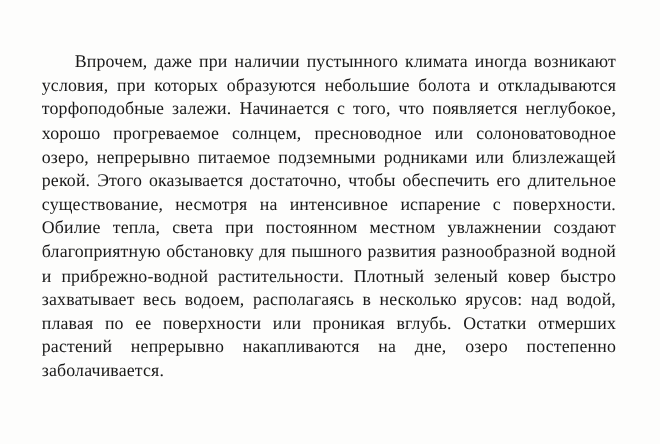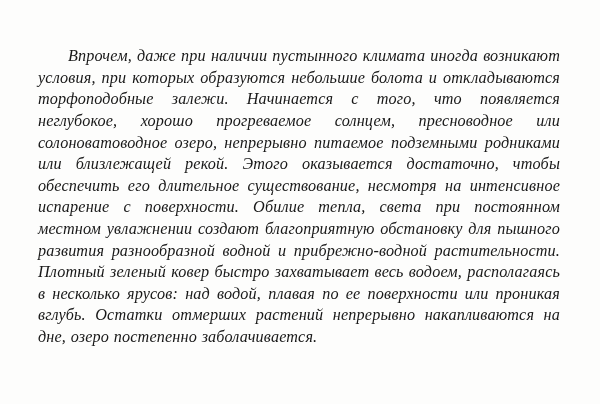--- a/index.html
+++ b/index.html
@@ -12,21 +12,20 @@
     background: #ffffff;
     font-family: "Liberation Serif", serif;
   }
   .page {
     position: relative;
     width: 600px;
     height: 404px;
     box-sizing: border-box;
     padding: 30px 40px 20px 38px;
     background: #fdfdfc;
-    font-style: italic;
   }
   .body-text {
     font-family: "Liberation Serif", serif;
     font-size: 16.2px;
     line-height: 21.6px;
     color: #181818;
     text-align: justify;
     text-indent: 30px;
     hyphens: manual;
     word-spacing: 0.5px;

